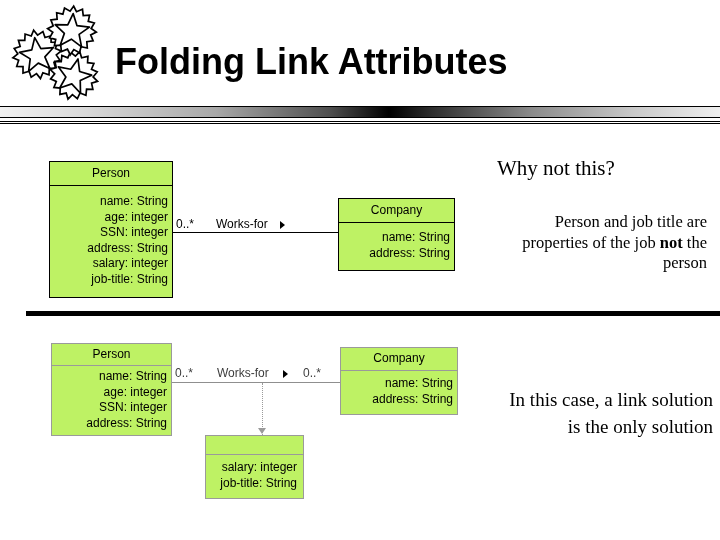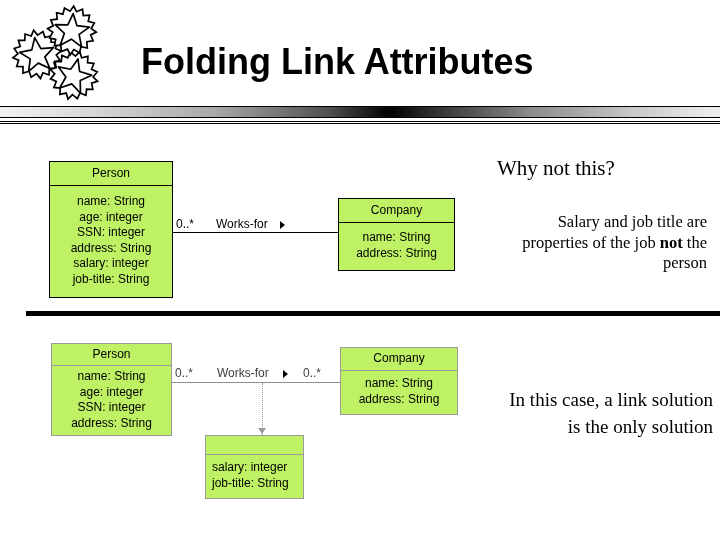--- a/index.html
+++ b/index.html
@@ -30,21 +30,20 @@
     left: 115px;
     top: 40px;
     width: 560px;
     font-family: "Liberation Sans", sans-serif;
     font-weight: bold;
     font-size: 36px;
     line-height: 44px;
     color: #000000;
     letter-spacing: 0px;
     white-space: nowrap;
-    margin-left: 26px;
   }
 
   
   #header-rule {
     position: absolute;
     left: 0px;
     top: 106px;
     width: 720px;
     height: 12px;
     border-top: 1px solid #000;
@@ -106,20 +105,21 @@
   .uml-class.gray .uml-name {
     border-bottom-color: #9a9a9a;
   }
   .uml-attrs {
     padding: 6px 4px 6px 4px;
   }
   .uml-attrs div {
     font-size: 12px;
     line-height: 15.5px;
     white-space: nowrap;
+    text-align: right;
   }
 
   
   #class-person-top { left: 49px;  top: 161px; width: 124px; }
   #class-person-top .uml-attrs { padding-top: 8px; padding-bottom: 10px; }
   #class-company-top { left: 338px; top: 198px; width: 117px; }
   #class-company-top .uml-attrs { padding-top: 7px; padding-bottom: 9px; }
 
   
   #class-person-bottom { left: 51px;  top: 343px; width: 121px; }
@@ -275,21 +275,21 @@
 
 <div class="uml-class" id="class-company-top">
   <div class="uml-name">Company</div>
   <div class="uml-attrs">
     <div>name: String</div>
     <div>address: String</div>
   </div>
 </div>
 
 <div id="note-why" class="note">Why not this?</div>
-<div id="note-salary" class="note"><span>Salary and job title are properties of the job </span><b>not</b><span> the person</span></div>
+<div id="note-salary" class="note"><span>Person and job title are properties of the job </span><b>not</b><span> the person</span></div>
 
 <div id="section-divider"></div>
 
 <div class="uml-class gray" id="class-person-bottom">
   <div class="uml-name">Person</div>
   <div class="uml-attrs">
     <div>name: String</div>
     <div>age: integer</div>
     <div>SSN: integer</div>
     <div>address: String</div>

